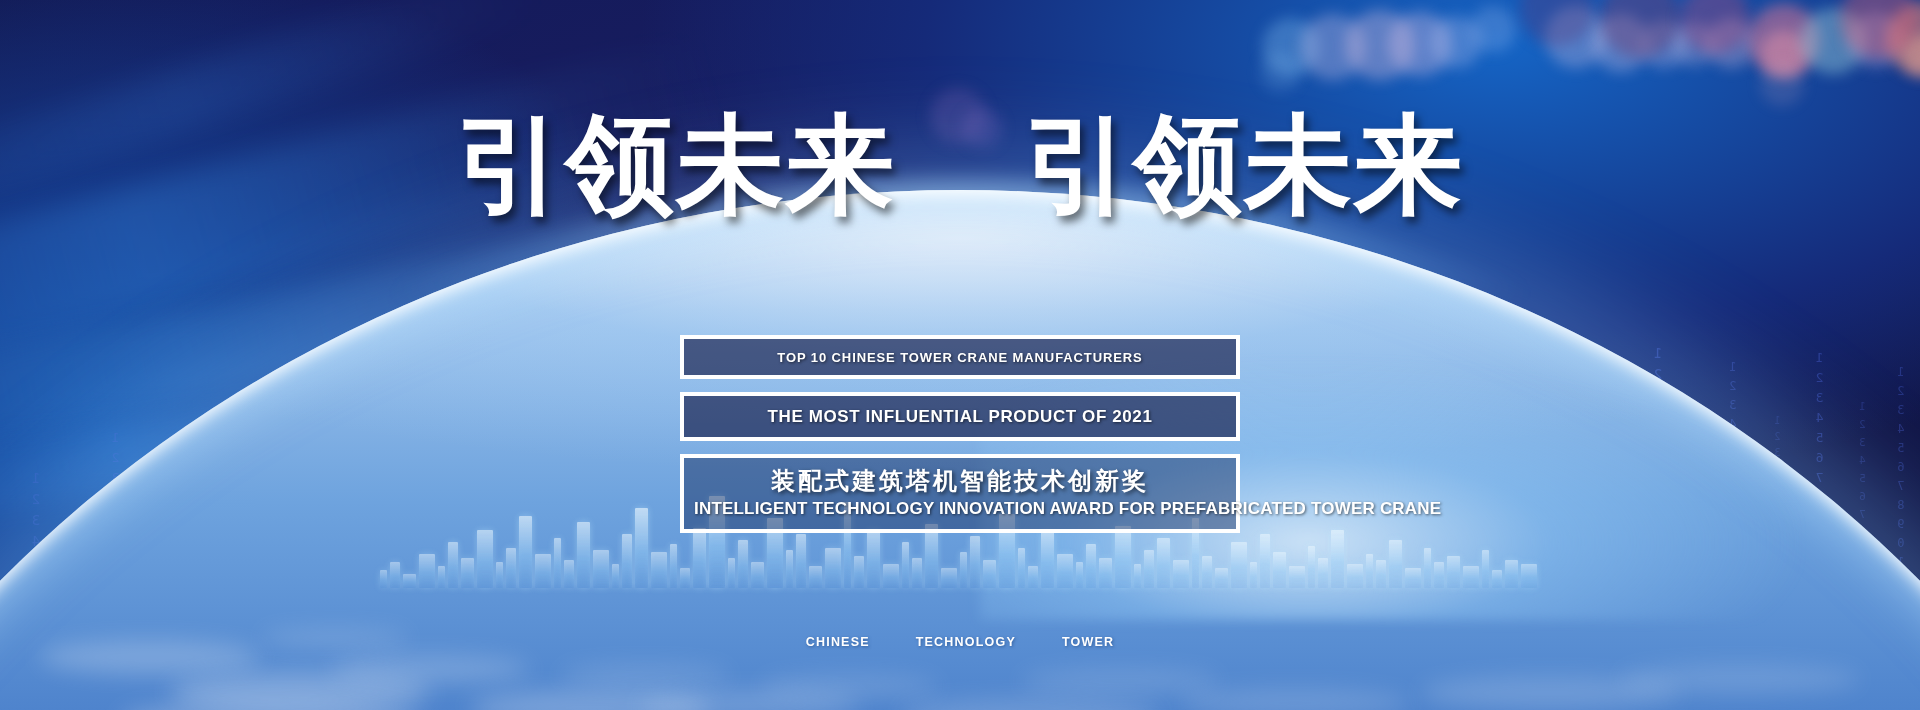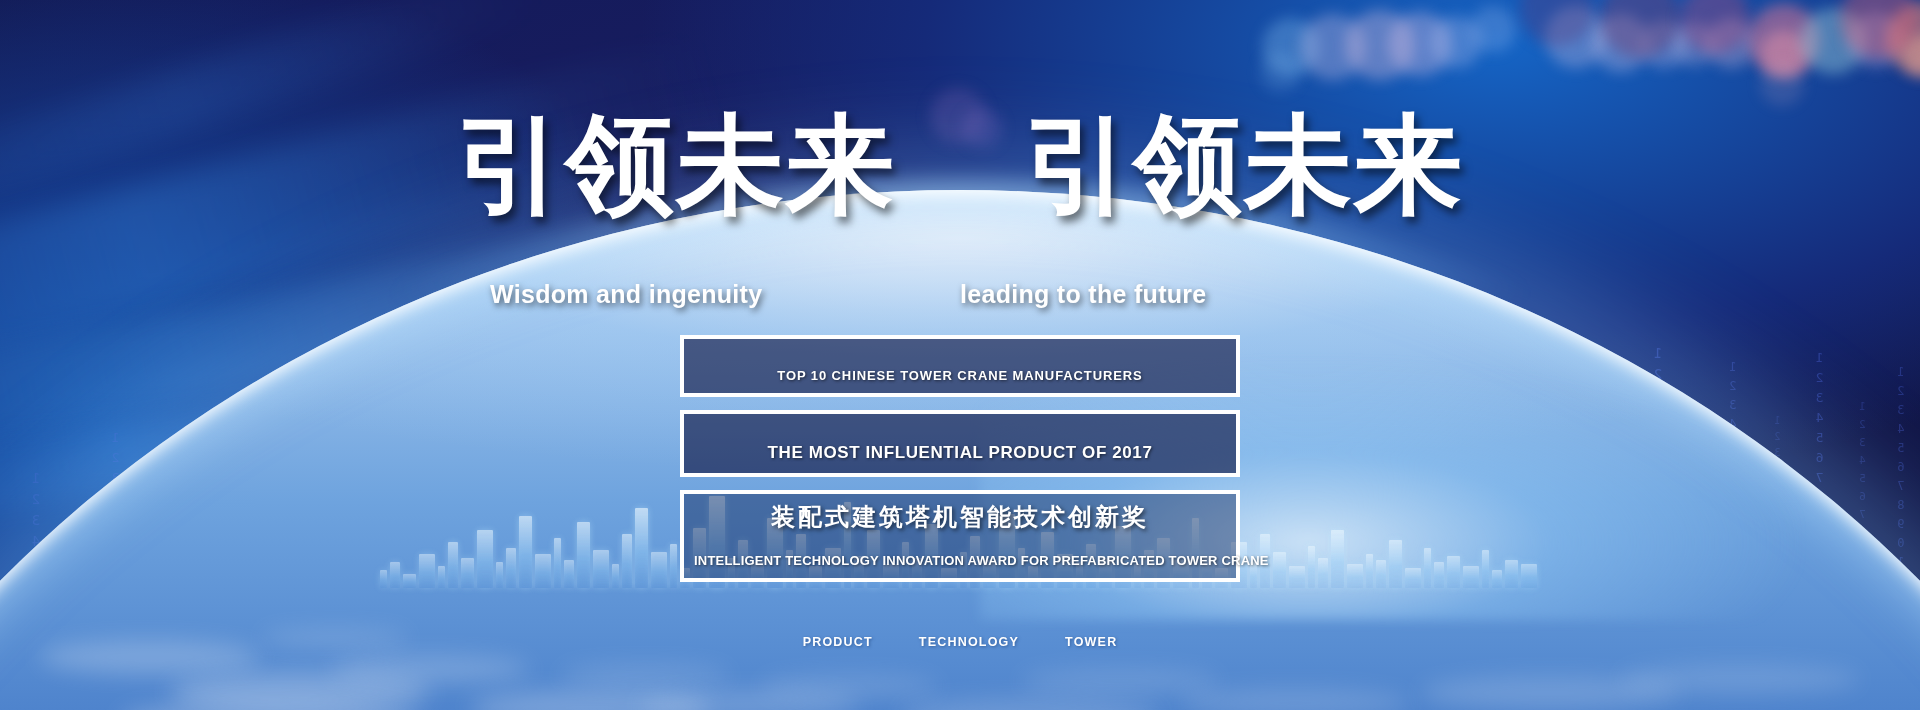--- a/index.html
+++ b/index.html
@@ -123,25 +123,25 @@
   }
   .badge.b3{ background:rgba(12,30,80,.42);text-align:center; }
   .badge .cn{
     font-size:25px; font-weight:bold; letter-spacing:5px;
     line-height:1.25; white-space:nowrap;
     text-shadow:2px 2px 4px rgba(0,0,0,.6);
   }
   .badge .cn.tight{ letter-spacing:3px; font-size:24px;}
   .badge .en{
     font-size:13px; font-weight:bold; letter-spacing:.9px;
-    margin-top:21px; white-space:nowrap;
+    margin-top:3px; white-space:nowrap;
     text-shadow:1px 1px 3px rgba(0,0,0,.6);
   }
   .badge.b2 .en{ font-size:17px; letter-spacing:.6px; }
-  .badge.b3 .en{ font-size:13px; letter-spacing:.2px; }
+  .badge.b3 .en{ font-size:17px; letter-spacing:.2px; }
 
   .tagline{
     position:absolute; top:633px; left:50%; transform:translateX(-50%);
     text-align:center; color:#ffffff; white-space:nowrap;
   }
   .tagline .cn{
     font-size:25px; font-weight:bold; letter-spacing:7px;
     text-shadow:2px 2px 5px rgba(40,80,140,.75);
   }
   .tagline .en{
@@ -319,39 +319,35 @@
       <div class="b" style="width: 13px; height: 28px; opacity: 0.566667;"></div>
       <div class="b" style="width: 16px; height: 24px; opacity: 0.55;"></div>
     </div>
 
   <div class="headline">
     <span>引领未来</span>
     <span class="gap"></span>
     <span>引领未来</span>
   </div>
 
-  <div class="sub-row">
-    <div class="sl">Wisdom and ingenuity</div>
-    <div class="sr">leading to the future</div>
-  </div>
 
   <div class="badges">
     <div class="badge b1">
       <div class="en">TOP 10 CHINESE TOWER CRANE MANUFACTURERS</div>
     </div>
     <div class="badge b2">
-      <div class="en">THE MOST INFLUENTIAL PRODUCT OF 2017</div>
+      <div class="en">THE MOST INFLUENTIAL PRODUCT OF 2021</div>
     </div>
     <div class="badge b3">
       <div class="cn tight">装配式建筑塔机智能技术创新奖</div>
       <div class="en">INTELLIGENT TECHNOLOGY INNOVATION AWARD FOR PREFABRICATED TOWER CRANE</div>
     </div>
   </div>
 
   <div class="tagline">
     <div class="en">
-      <span>PRODUCT</span>
+      <span>CHINESE</span>
       <span>TECHNOLOGY</span>
       <span>TOWER</span>
     </div>
   </div>
 
 </div>
 
 </body></html>

